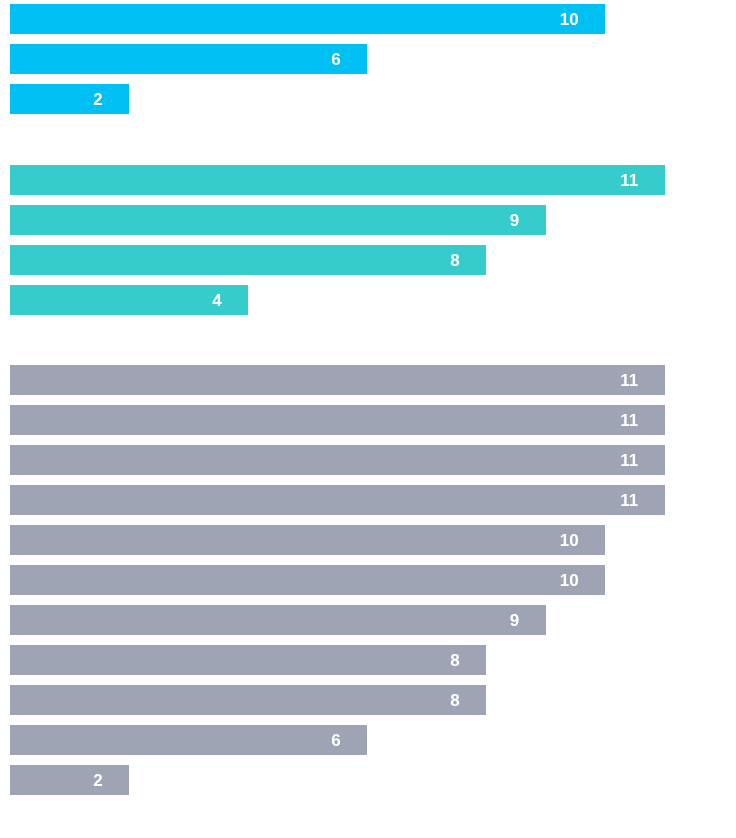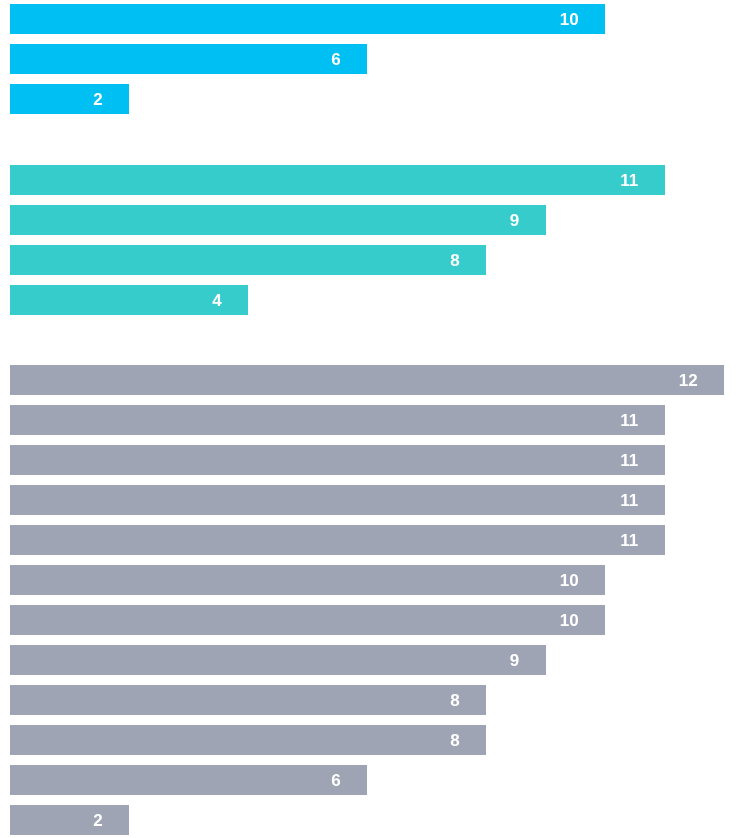--- a/index.html
+++ b/index.html
@@ -89,25 +89,20 @@
         </div>
       </div>
       <div class="bar-row">
         <div class="bar" style="width: 238px; background: rgb(53, 204, 203);">
           <span class="bar-label">4</span>
         </div>
       </div>
     </div>
     <div class="bar-group" style="top: 361px;">
       <div class="bar-row">
-        <div class="bar" style="width: 714px; background: rgb(159, 164, 180);">
-          <span class="bar-label">12</span>
-        </div>
-      </div>
-      <div class="bar-row">
         <div class="bar" style="width: 654.5px; background: rgb(159, 164, 180);">
           <span class="bar-label">11</span>
         </div>
       </div>
       <div class="bar-row">
         <div class="bar" style="width: 654.5px; background: rgb(159, 164, 180);">
           <span class="bar-label">11</span>
         </div>
       </div>
       <div class="bar-row">

